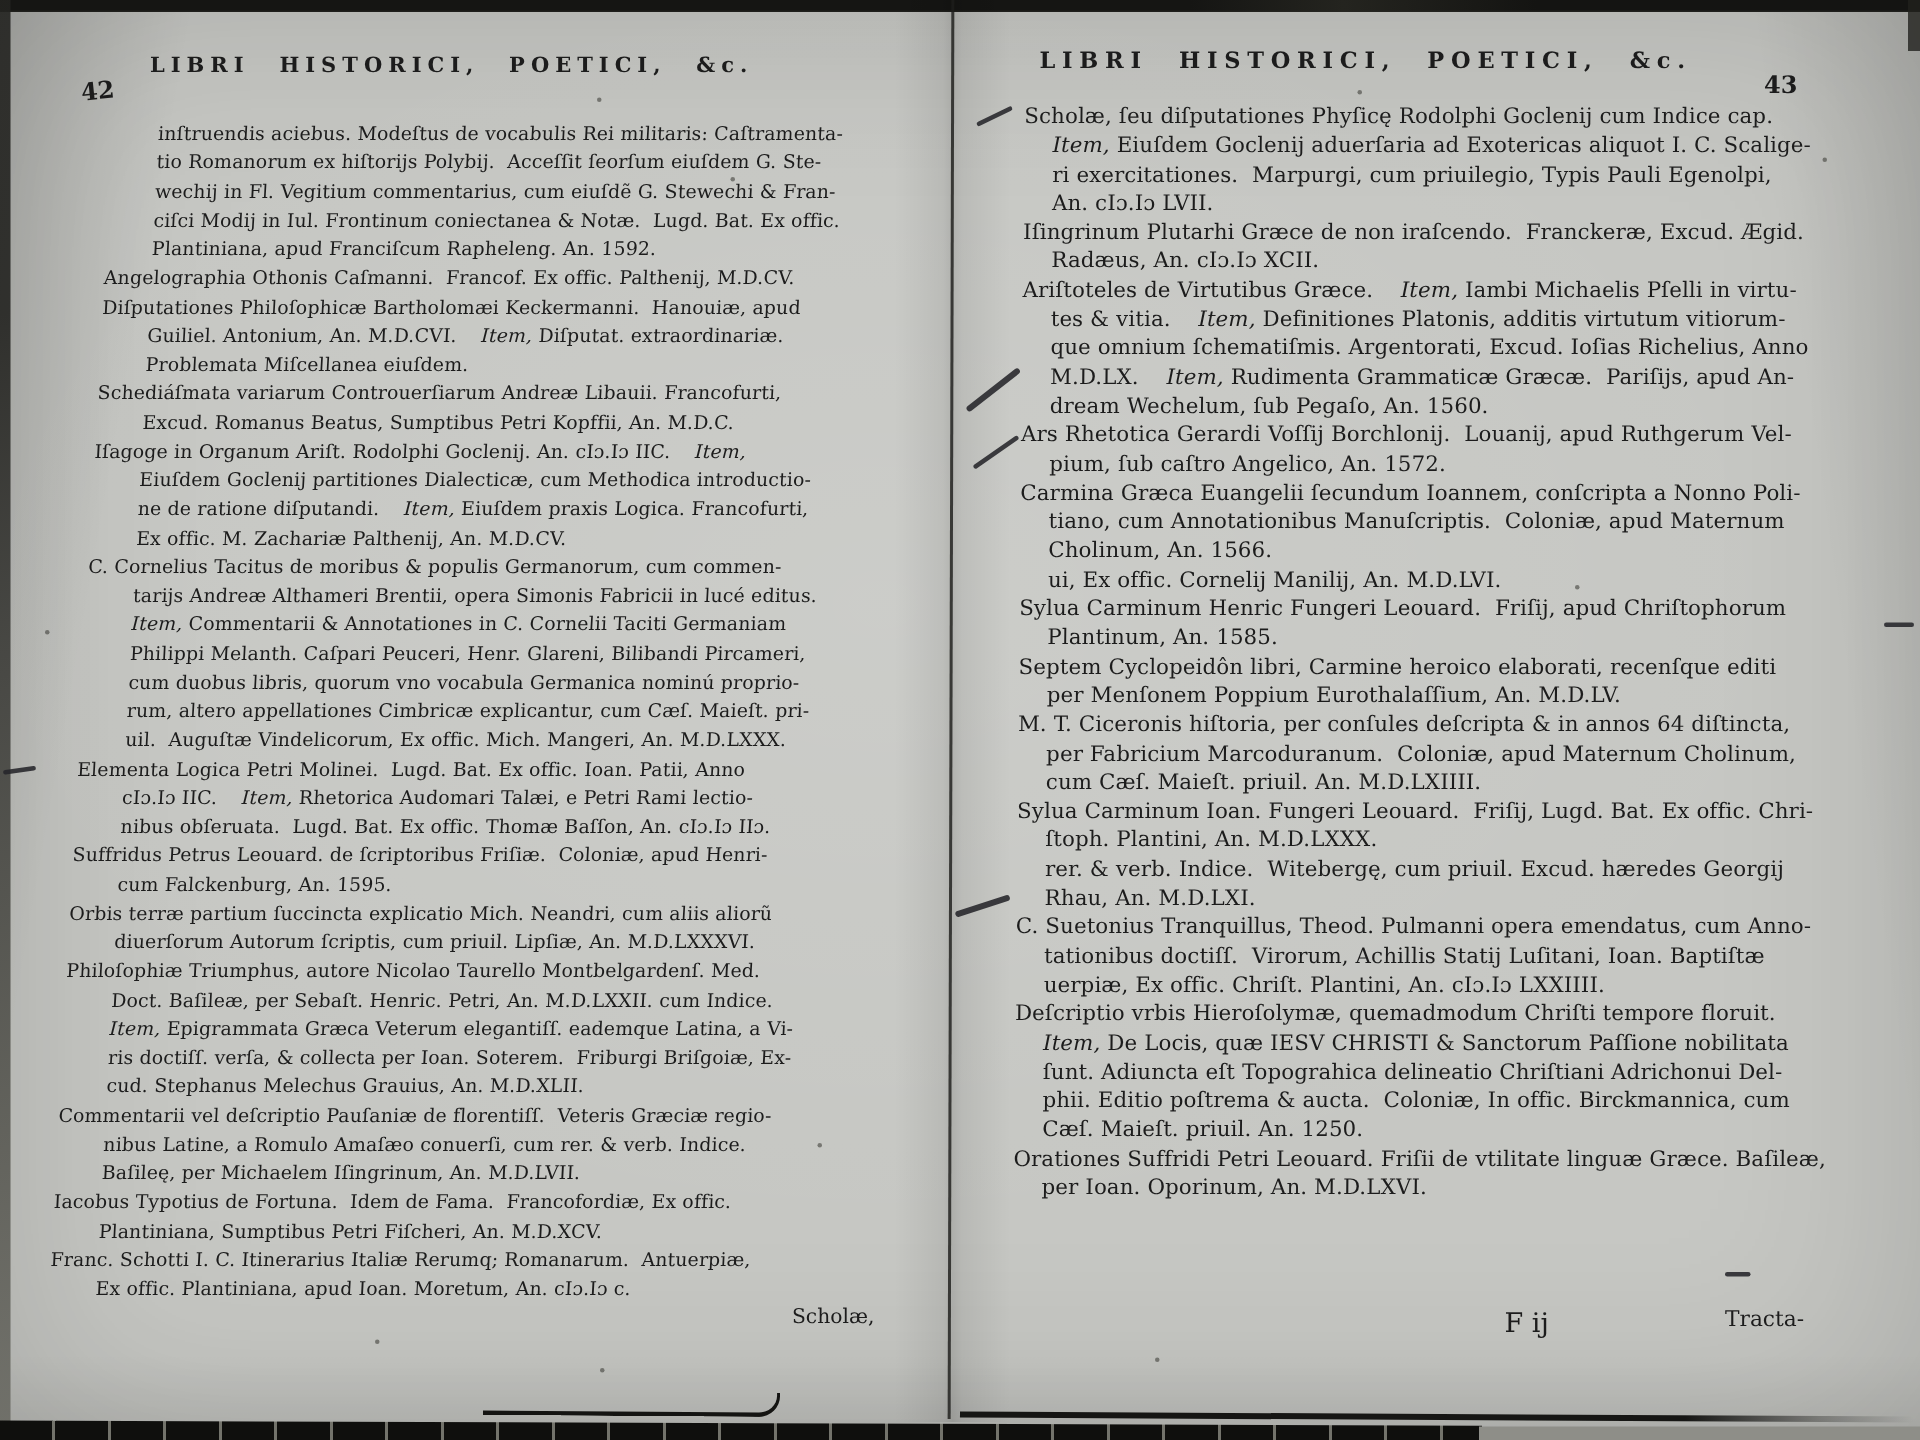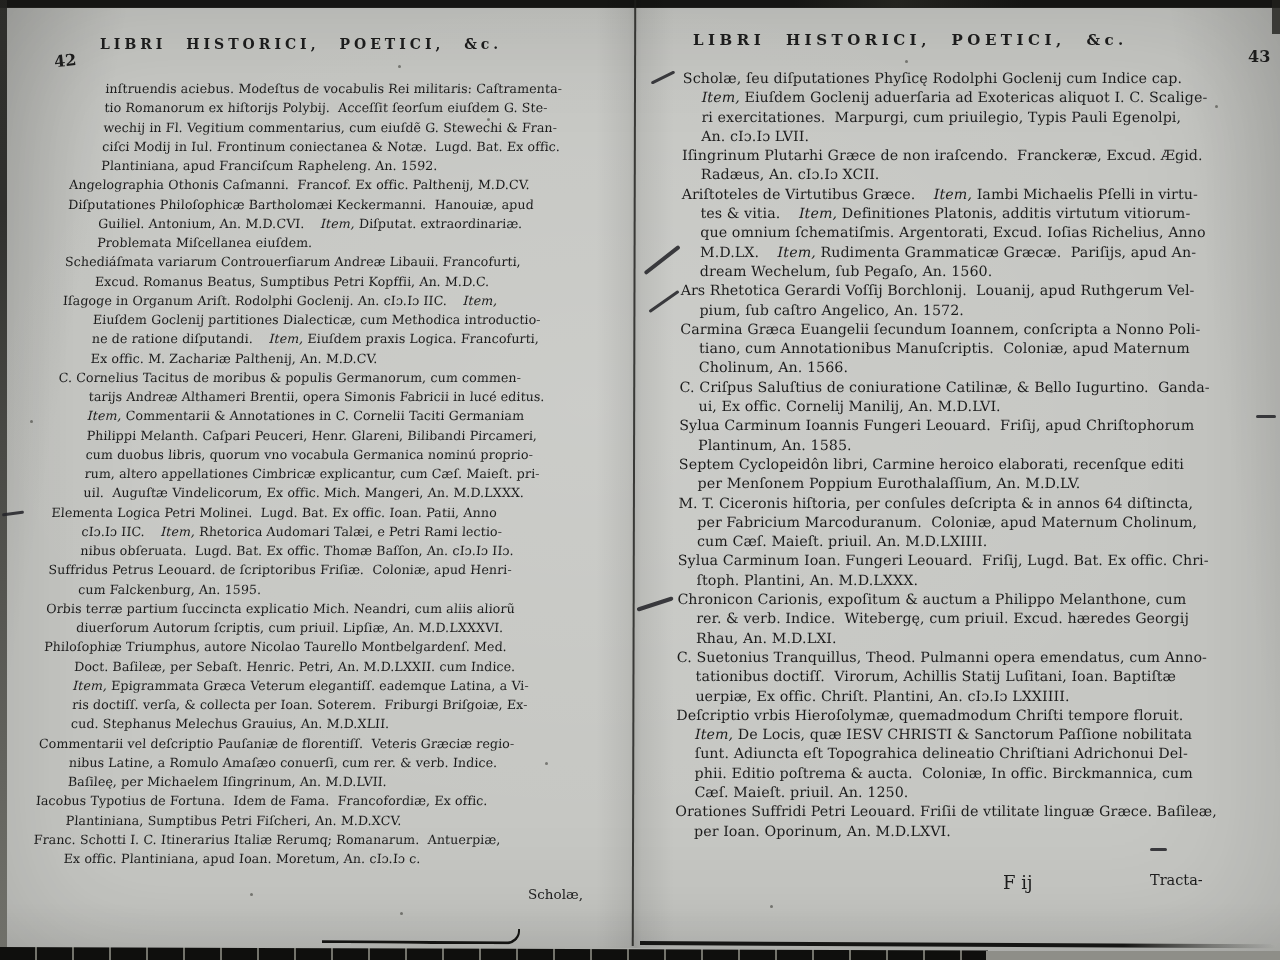--- a/index.html
+++ b/index.html
@@ -34,33 +34,33 @@
   .page-bottom-right{position:absolute;left:640px;top:941px;width:636px;height:4px;
     background:linear-gradient(90deg,#161614 0 76%,rgba(22,22,20,0.35) 90%,rgba(22,22,20,0) 100%);
     transform:rotate(0.3deg);transform-origin:0 0;}
   
   .running-head{position:absolute;text-align:center;font-weight:600;
     letter-spacing:4px;word-spacing:11px;white-space:pre;}
   .rh-left{left:100px;top:36px;width:380px;font-size:14px;}
   .rh-right{left:693px;top:31px;width:432px;font-size:15px;letter-spacing:4.5px;}
   .folio{position:absolute;font-size:16px;font-weight:700;}
   .folio-left{left:54px;top:51px;transform:rotate(-6deg);}
-  .folio-right{left:1248px;top:47px;}
+  .folio-right{left:1176px;top:47px;}
   
   .text-col{position:absolute;transform-origin:0 0;}
   .col-left{left:61px;top:79px;font-size:12.6px;line-height:19.25px;transform:skewX(-3.1deg);}
   .col-right{left:683px;top:69px;font-size:14.2px;line-height:19.3px;transform:skewX(-0.6deg);}
   .line{white-space:pre;letter-spacing:0.1px;}
   .col-left .ind0{padding-left:14px;}
   .col-left .ind1{padding-left:45px;}
   .col-right .ind0{padding-left:0;}
   .col-right .ind1{padding-left:19px;}
   .item{font-style:italic;}
   .catchword{position:absolute;font-size:13.5px;}
-  .cw-left{left:528px;top:870px;margin-top:16px;}
+  .cw-left{left:528px;top:870px;}
   .sig-right{left:1003px;top:872px;font-size:18px;}
   .cw-right{left:1150px;top:872px;font-size:14.5px;}
   
   .pen{position:absolute;background:#26262a;border-radius:2px;opacity:.88;}
   .pen-s1{left:650px;top:76px;width:26px;height:3px;transform:rotate(-26deg);}
   .pen-s2{left:640px;top:258px;width:44px;height:3.5px;transform:rotate(-38deg);}
   .pen-s3{left:646px;top:300px;width:36px;height:3px;transform:rotate(-35deg);}
   .pen-s4{left:636px;top:602px;width:38px;height:3.5px;transform:rotate(-18deg);}
   .pen-d1{left:2px;top:512px;width:22px;height:3px;transform:rotate(-8deg);}
   .pen-d2{left:1256px;top:415px;width:20px;height:2.5px;}
@@ -145,32 +145,30 @@
         <div class="line ind0">Ariſtoteles de Virtutibus Græce.    <span class="item">Item,</span> Iambi Michaelis Pſelli in virtu-</div>
         <div class="line ind1">tes &amp; vitia.    <span class="item">Item,</span> Definitiones Platonis, additis virtutum vitiorum-</div>
         <div class="line ind1">que omnium ſchematiſmis. Argentorati, Excud. Ioſias Richelius, Anno</div>
         <div class="line ind1">M.D.LX.    <span class="item">Item,</span> Rudimenta Grammaticæ Græcæ.  Pariſijs, apud An-</div>
         <div class="line ind1">dream Wechelum, ſub Pegaſo, An. 1560.</div>
         <div class="line ind0">Ars Rhetotica Gerardi Voſſij Borchlonij.  Louanij, apud Ruthgerum Vel-</div>
         <div class="line ind1">pium, ſub caſtro Angelico, An. 1572.</div>
         <div class="line ind0">Carmina Græca Euangelii ſecundum Ioannem, conſcripta a Nonno Poli-</div>
         <div class="line ind1">tiano, cum Annotationibus Manuſcriptis.  Coloniæ, apud Maternum</div>
         <div class="line ind1">Cholinum, An. 1566.</div>
-        <div class="line ind0">C. Criſpus Saluſtius de coniuratione Catilinæ, &amp; Bello Iugurtino.  Ganda-</div>
         <div class="line ind1">ui, Ex offic. Cornelij Manilij, An. M.D.LVI.</div>
-        <div class="line ind0">Sylua Carminum Ioannis Fungeri Leouard.  Friſij, apud Chriſtophorum</div>
+        <div class="line ind0">Sylua Carminum Henric Fungeri Leouard.  Friſij, apud Chriſtophorum</div>
         <div class="line ind1">Plantinum, An. 1585.</div>
         <div class="line ind0">Septem Cyclopeidôn libri, Carmine heroico elaborati, recenſque editi</div>
         <div class="line ind1">per Menſonem Poppium Eurothalaſſium, An. M.D.LV.</div>
         <div class="line ind0">M. T. Ciceronis hiſtoria, per conſules deſcripta &amp; in annos 64 diſtincta,</div>
         <div class="line ind1">per Fabricium Marcoduranum.  Coloniæ, apud Maternum Cholinum,</div>
         <div class="line ind1">cum Cæſ. Maieſt. priuil. An. M.D.LXIIII.</div>
         <div class="line ind0">Sylua Carminum Ioan. Fungeri Leouard.  Friſij, Lugd. Bat. Ex offic. Chri-</div>
         <div class="line ind1">ſtoph. Plantini, An. M.D.LXXX.</div>
-        <div class="line ind0">Chronicon Carionis, expoſitum &amp; auctum a Philippo Melanthone, cum</div>
         <div class="line ind1">rer. &amp; verb. Indice.  Witebergę, cum priuil. Excud. hæredes Georgij</div>
         <div class="line ind1">Rhau, An. M.D.LXI.</div>
         <div class="line ind0">C. Suetonius Tranquillus, Theod. Pulmanni opera emendatus, cum Anno-</div>
         <div class="line ind1">tationibus doctiſſ.  Virorum, Achillis Statij Luſitani, Ioan. Baptiſtæ</div>
         <div class="line ind1">uerpiæ, Ex offic. Chriſt. Plantini, An. cIɔ.Iɔ LXXIIII.</div>
         <div class="line ind0">Deſcriptio vrbis Hieroſolymæ, quemadmodum Chriſti tempore floruit.</div>
         <div class="line ind1"><span class="item">Item,</span> De Locis, quæ IESV CHRISTI &amp; Sanctorum Paſſione nobilitata</div>
         <div class="line ind1">ſunt. Adiuncta eſt Topograhica delineatio Chriſtiani Adrichonui Del-</div>
         <div class="line ind1">phii. Editio poſtrema &amp; aucta.  Coloniæ, In offic. Birckmannica, cum</div>
         <div class="line ind1">Cæſ. Maieſt. priuil. An. 1250.</div>

